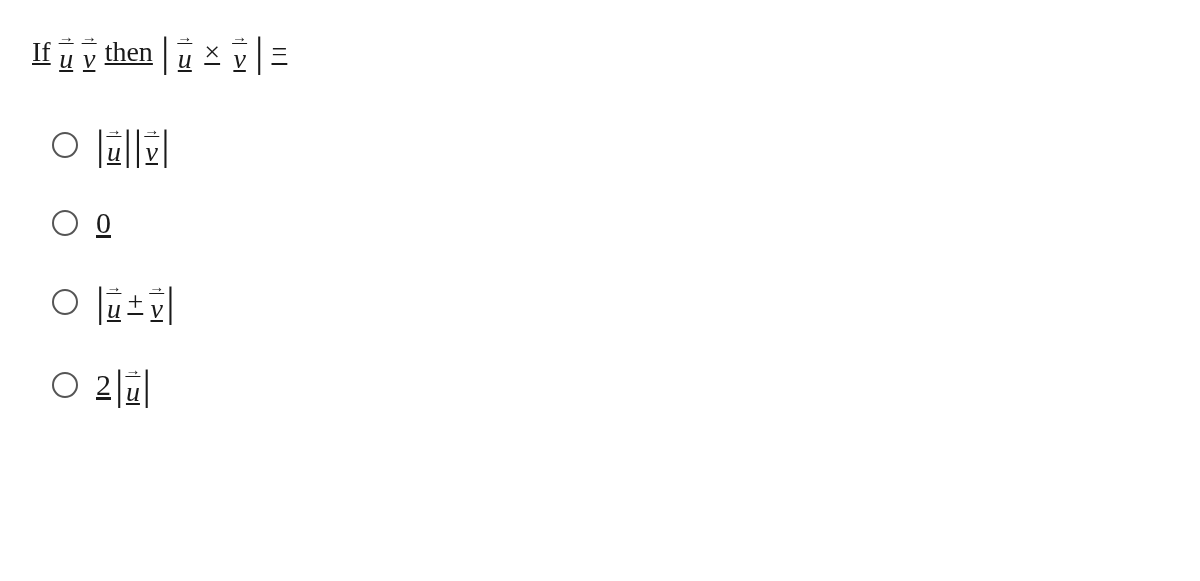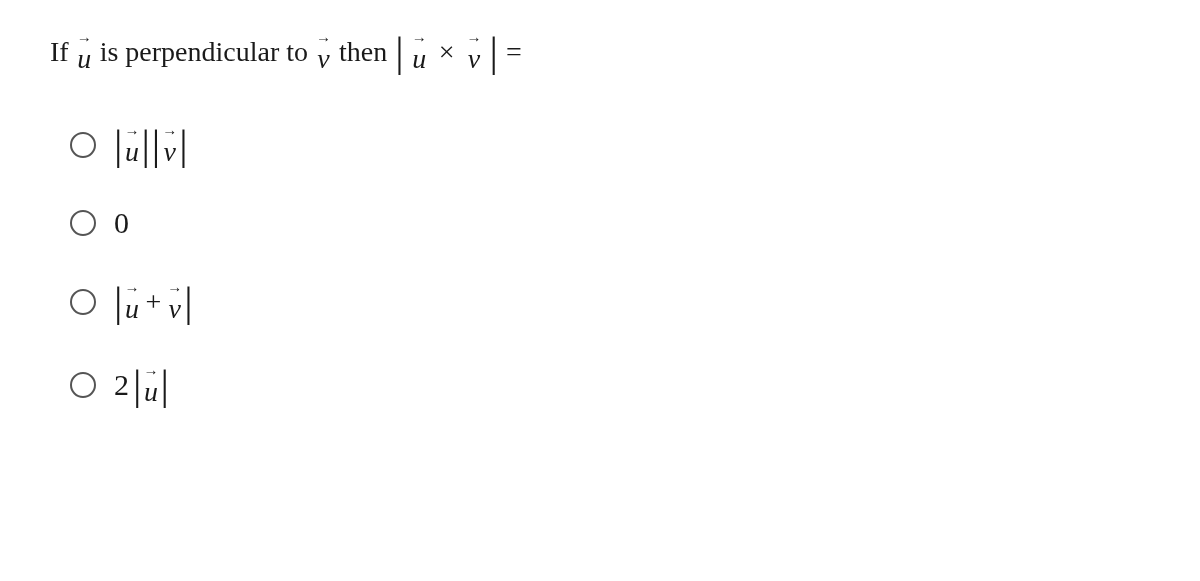--- a/index.html
+++ b/index.html
@@ -12,21 +12,22 @@
       width: 1200px;
       height: 581px;
       background: #ffffff;
       font-family: 'Times New Roman', Times, serif;
       font-size: 28px;
       color: #1a1a1a;
       overflow: hidden;
     }
 
     .page-container {
-      padding: 30px 50px;
+      padding: 30px 32px;
+      text-decoration: underline;
     }
 
     .question-row {
       display: flex;
       align-items: center;
       gap: 8px;
       margin-bottom: 50px;
       font-size: 28px;
     }
 
@@ -113,21 +114,20 @@
 <div class="page-container">
 
   <div class="question-row">
     <span class="question-text">If</span>
 
     <span class="ivec">
       <span class="arrow-row">→</span>
       <span class="letter-row"><i>u</i></span>
     </span>
 
-    <span class="question-text">is perpendicular to</span>
 
     <span class="ivec">
       <span class="arrow-row">→</span>
       <span class="letter-row"><i>v</i></span>
     </span>
 
     <span class="question-text">then</span>
 
     <span class="bigbar">|</span>
     <span class="ivec">

